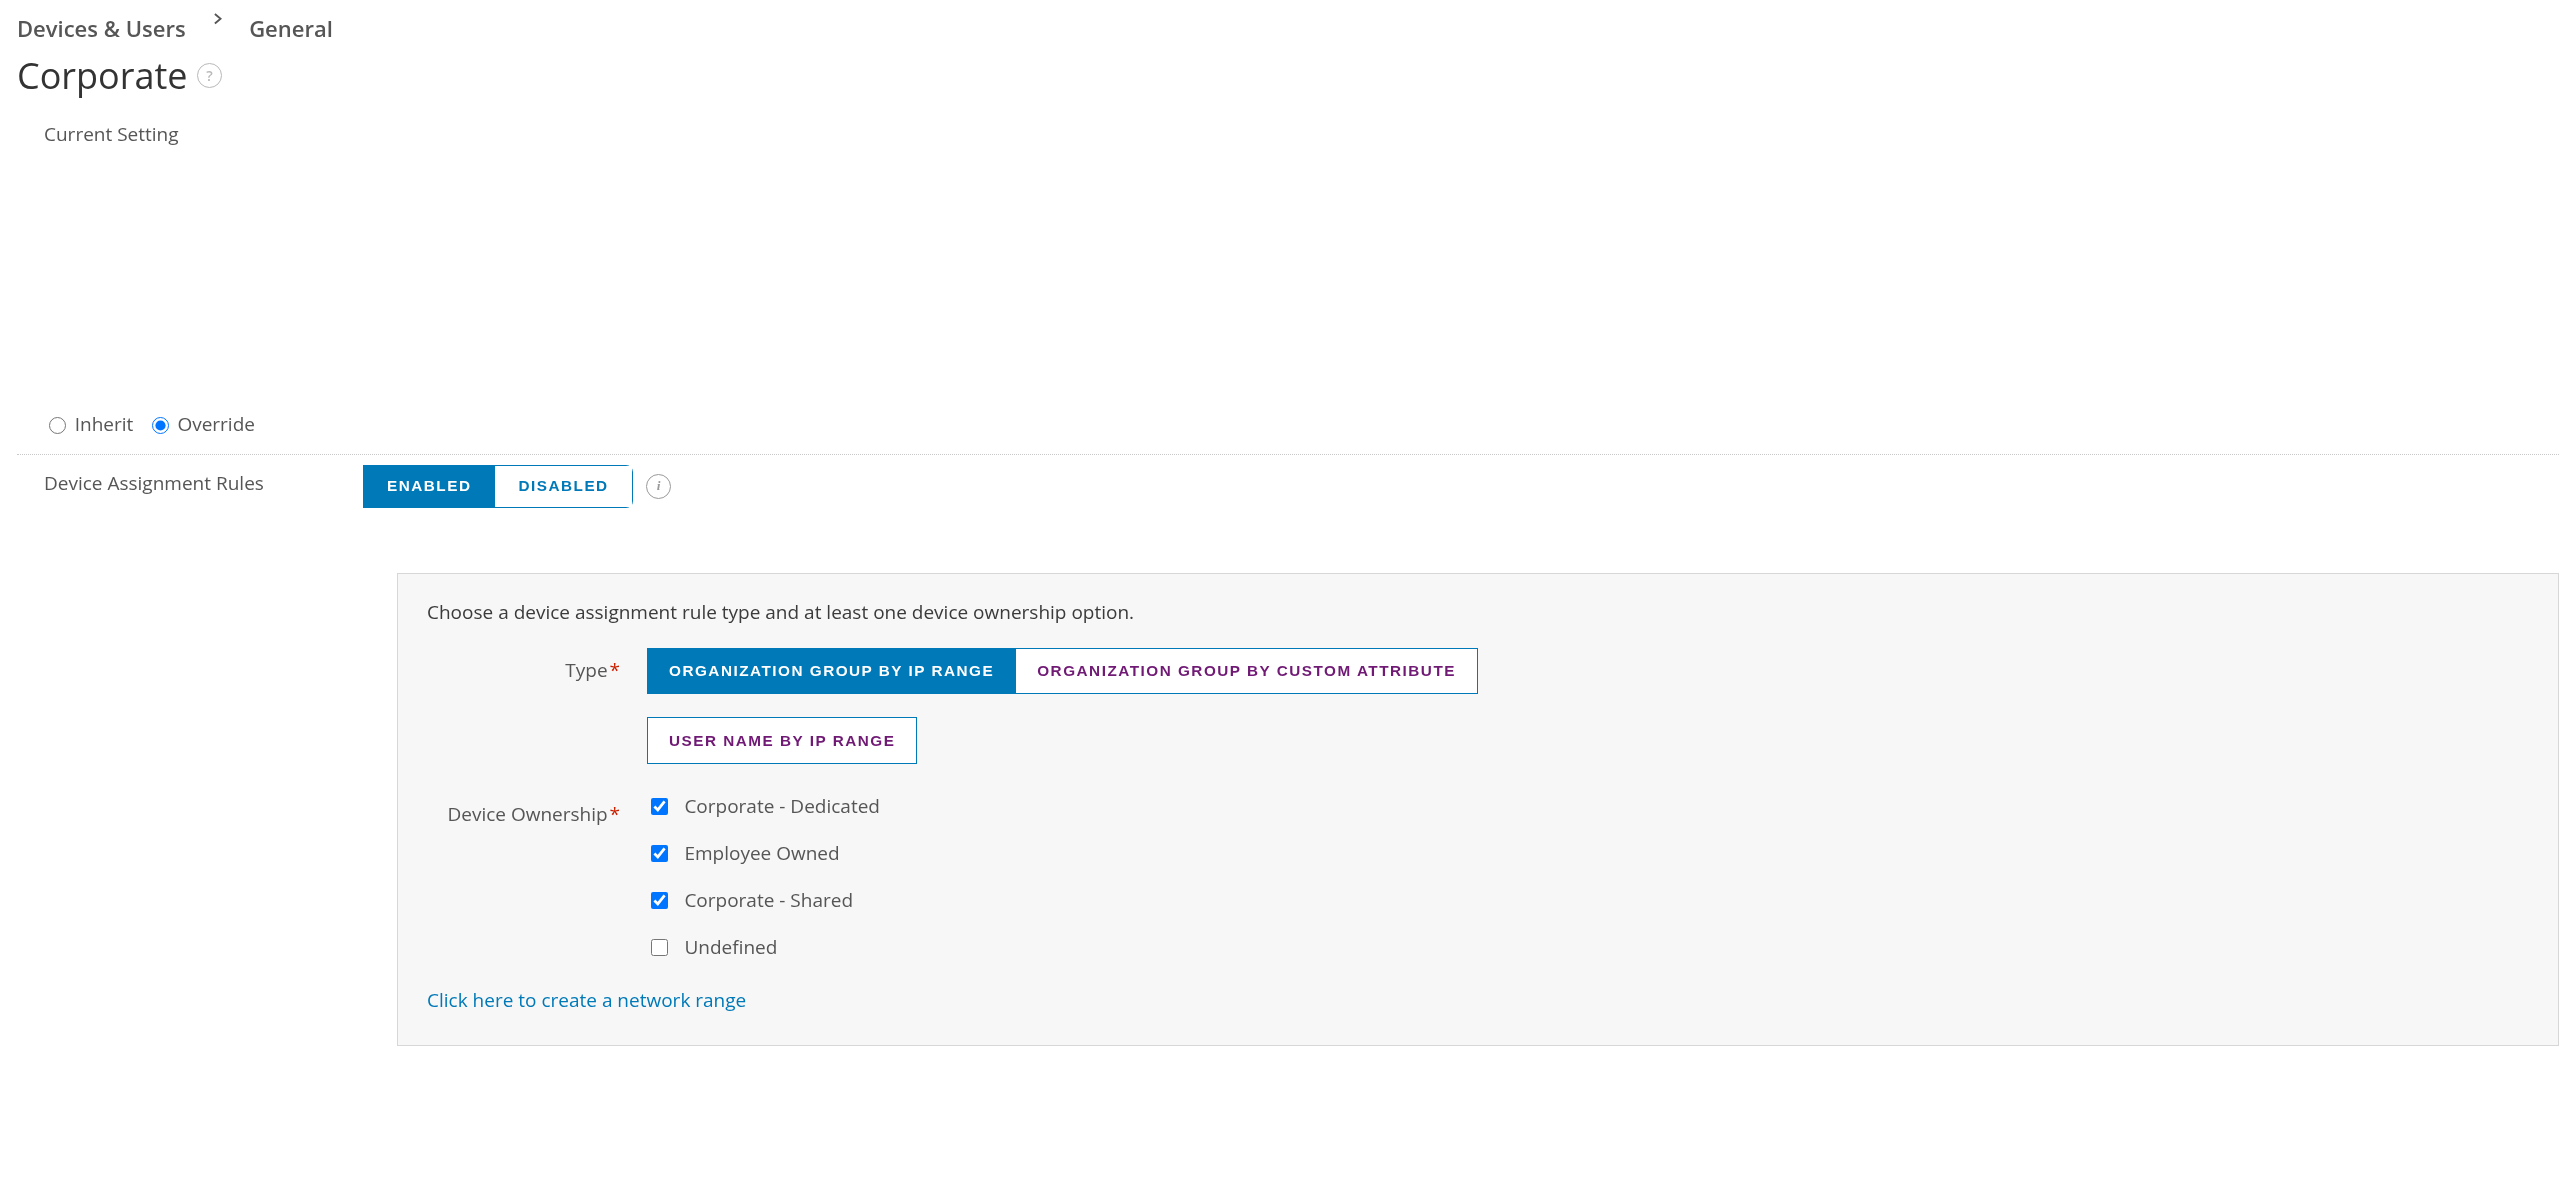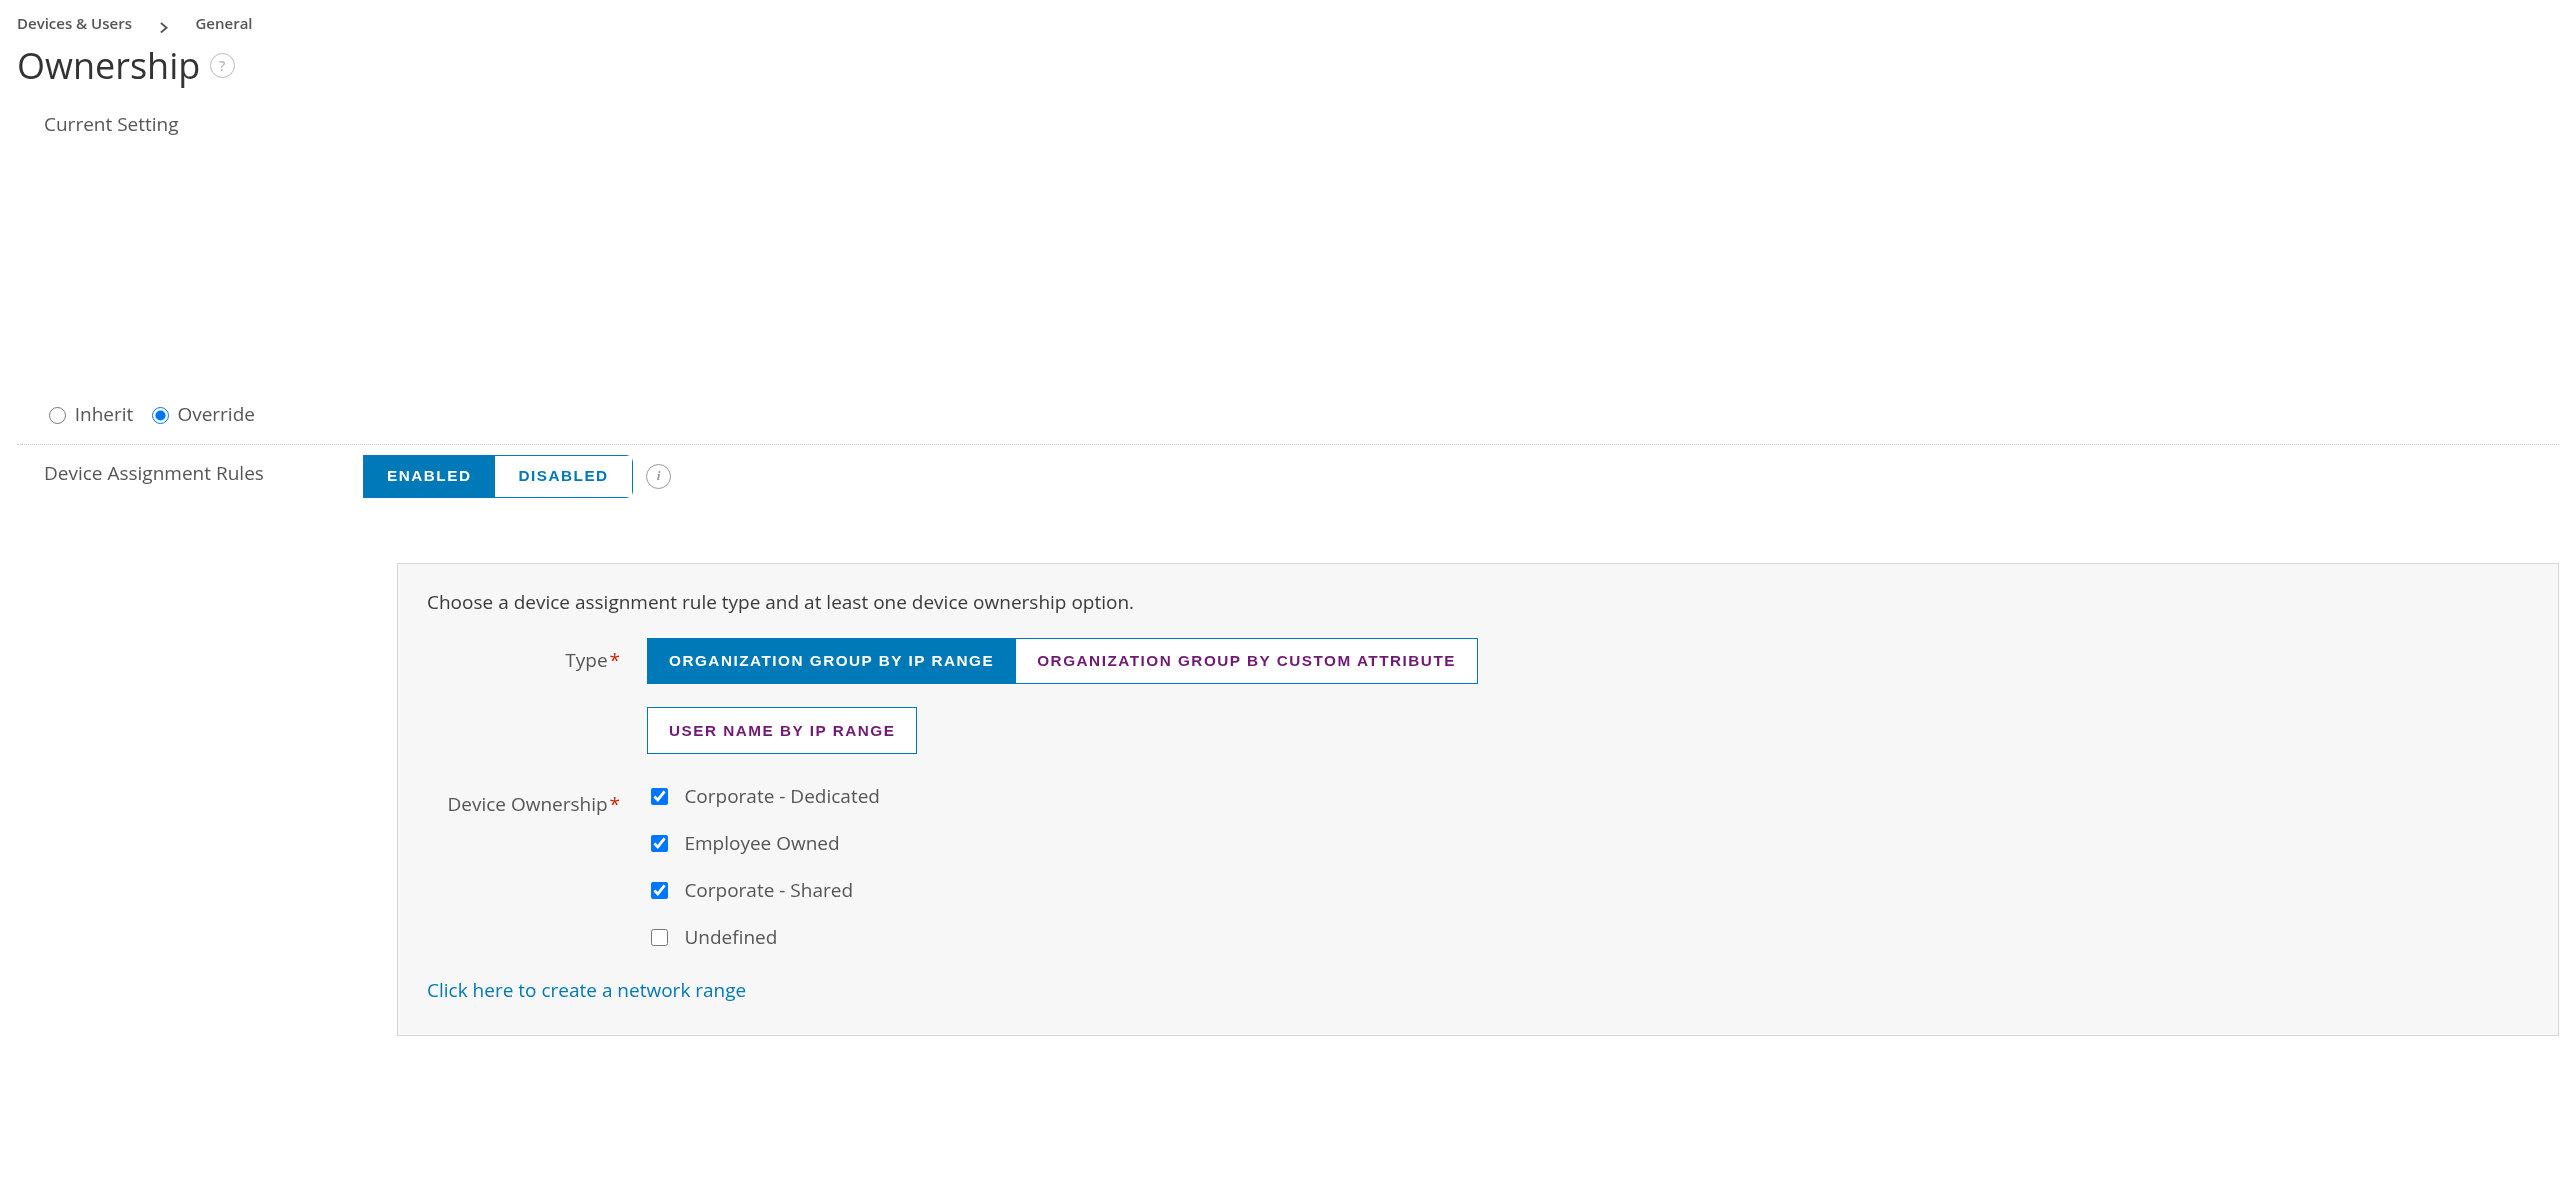--- a/index.html
+++ b/index.html
@@ -9,23 +9,23 @@
     font-family: -apple-system, BlinkMacSystemFont, "Segoe UI", "Open Sans", Helvetica, Arial, sans-serif;
     color: #565656;
     background: #fff;
     font-size: 19px;
   }
   .page { padding: 9.5px 17px 29px 17px; }
 
   
   .breadcrumb {
     display: flex;
-    align-items: flex-end;
+    align-items: flex-start;
     gap: 27px;
-    font-size: 15px;
+    font-size: 22px;
     color: #565656;
     margin: 3.8px 0 7.6px 0;
     font-weight: 600;
   }
   .breadcrumb .sep svg { display:block; }
 
   
   .page-title-row {
     display: flex;
     align-items: center;
@@ -187,21 +187,21 @@
     <a style="text-decoration:none;color:#565656;">Devices &amp; Users</a>
     <span class="sep">
       <svg width="9.5" height="11.5" viewBox="0 0 10 12">
           <path d="M2 1 L8 6 L2 11" fill="none" stroke="#565656" stroke-width="2"></path>
         </svg>
     </span>
     <a style="text-decoration:none;color:#565656;">General</a>
   </nav>
 
   <div class="page-title-row">
-    <h1 class="page-title">Ownership</h1>
+    <h1 class="page-title">Corporate</h1>
     <span class="help-icon">?</span>
   </div>
 
   <div class="setting-row first">
     <div class="setting-label">Current Setting</div>
     <div class="setting-control">
       <label class="radio-opt">
         <input type="radio" name="cs" style="">
         <span>Inherit</span>
       </label>

